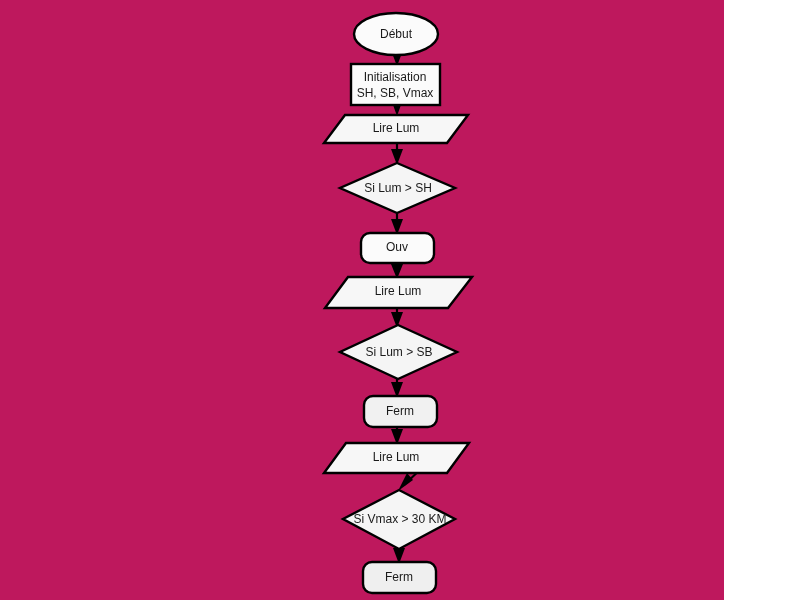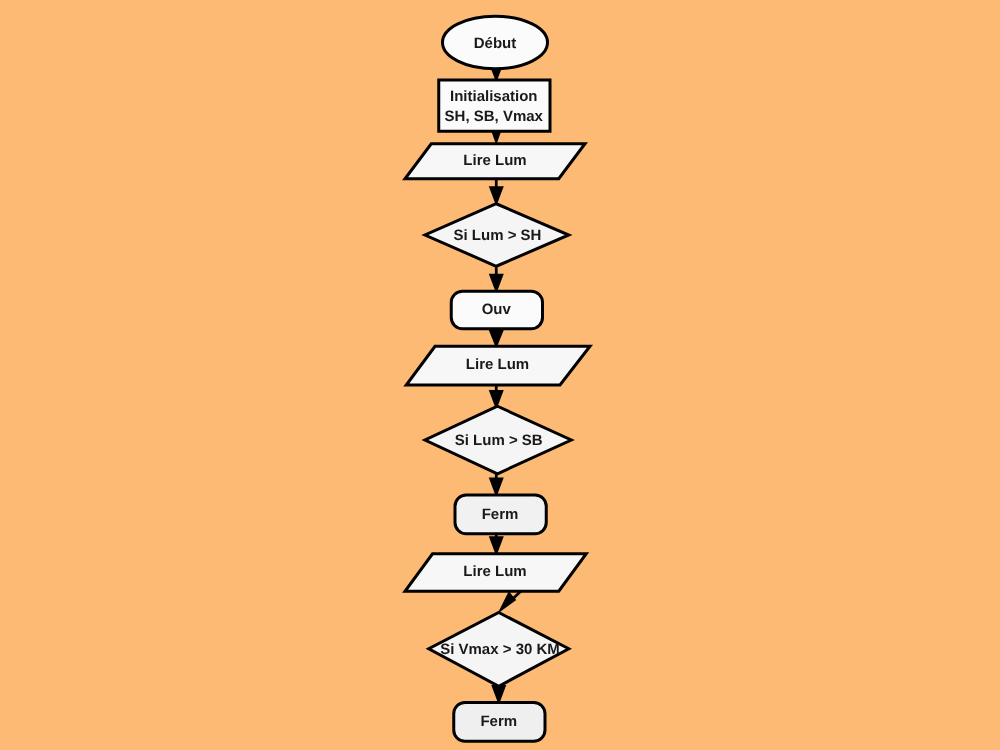--- a/index.html
+++ b/index.html
@@ -8,24 +8,23 @@
     background: #ffffff;
   }
   body {
     width: 800px;
     height: 600px;
     overflow: hidden;
     font-family: "Liberation Sans", sans-serif;
   }
   #flowchart-canvas {
     position: relative;
-    width: 800px;
+    width: 724px;
     height: 600px;
-    background: #fdba74;
-    font-weight: bold;
+    background: #be185d;
   }
   svg.diagram {
     display: block;
     width: 800px;
     height: 600px;
   }
   .node-text {
     font-family: "Liberation Sans", sans-serif;
     font-size: 12px;
     fill: #1a1a1a;

